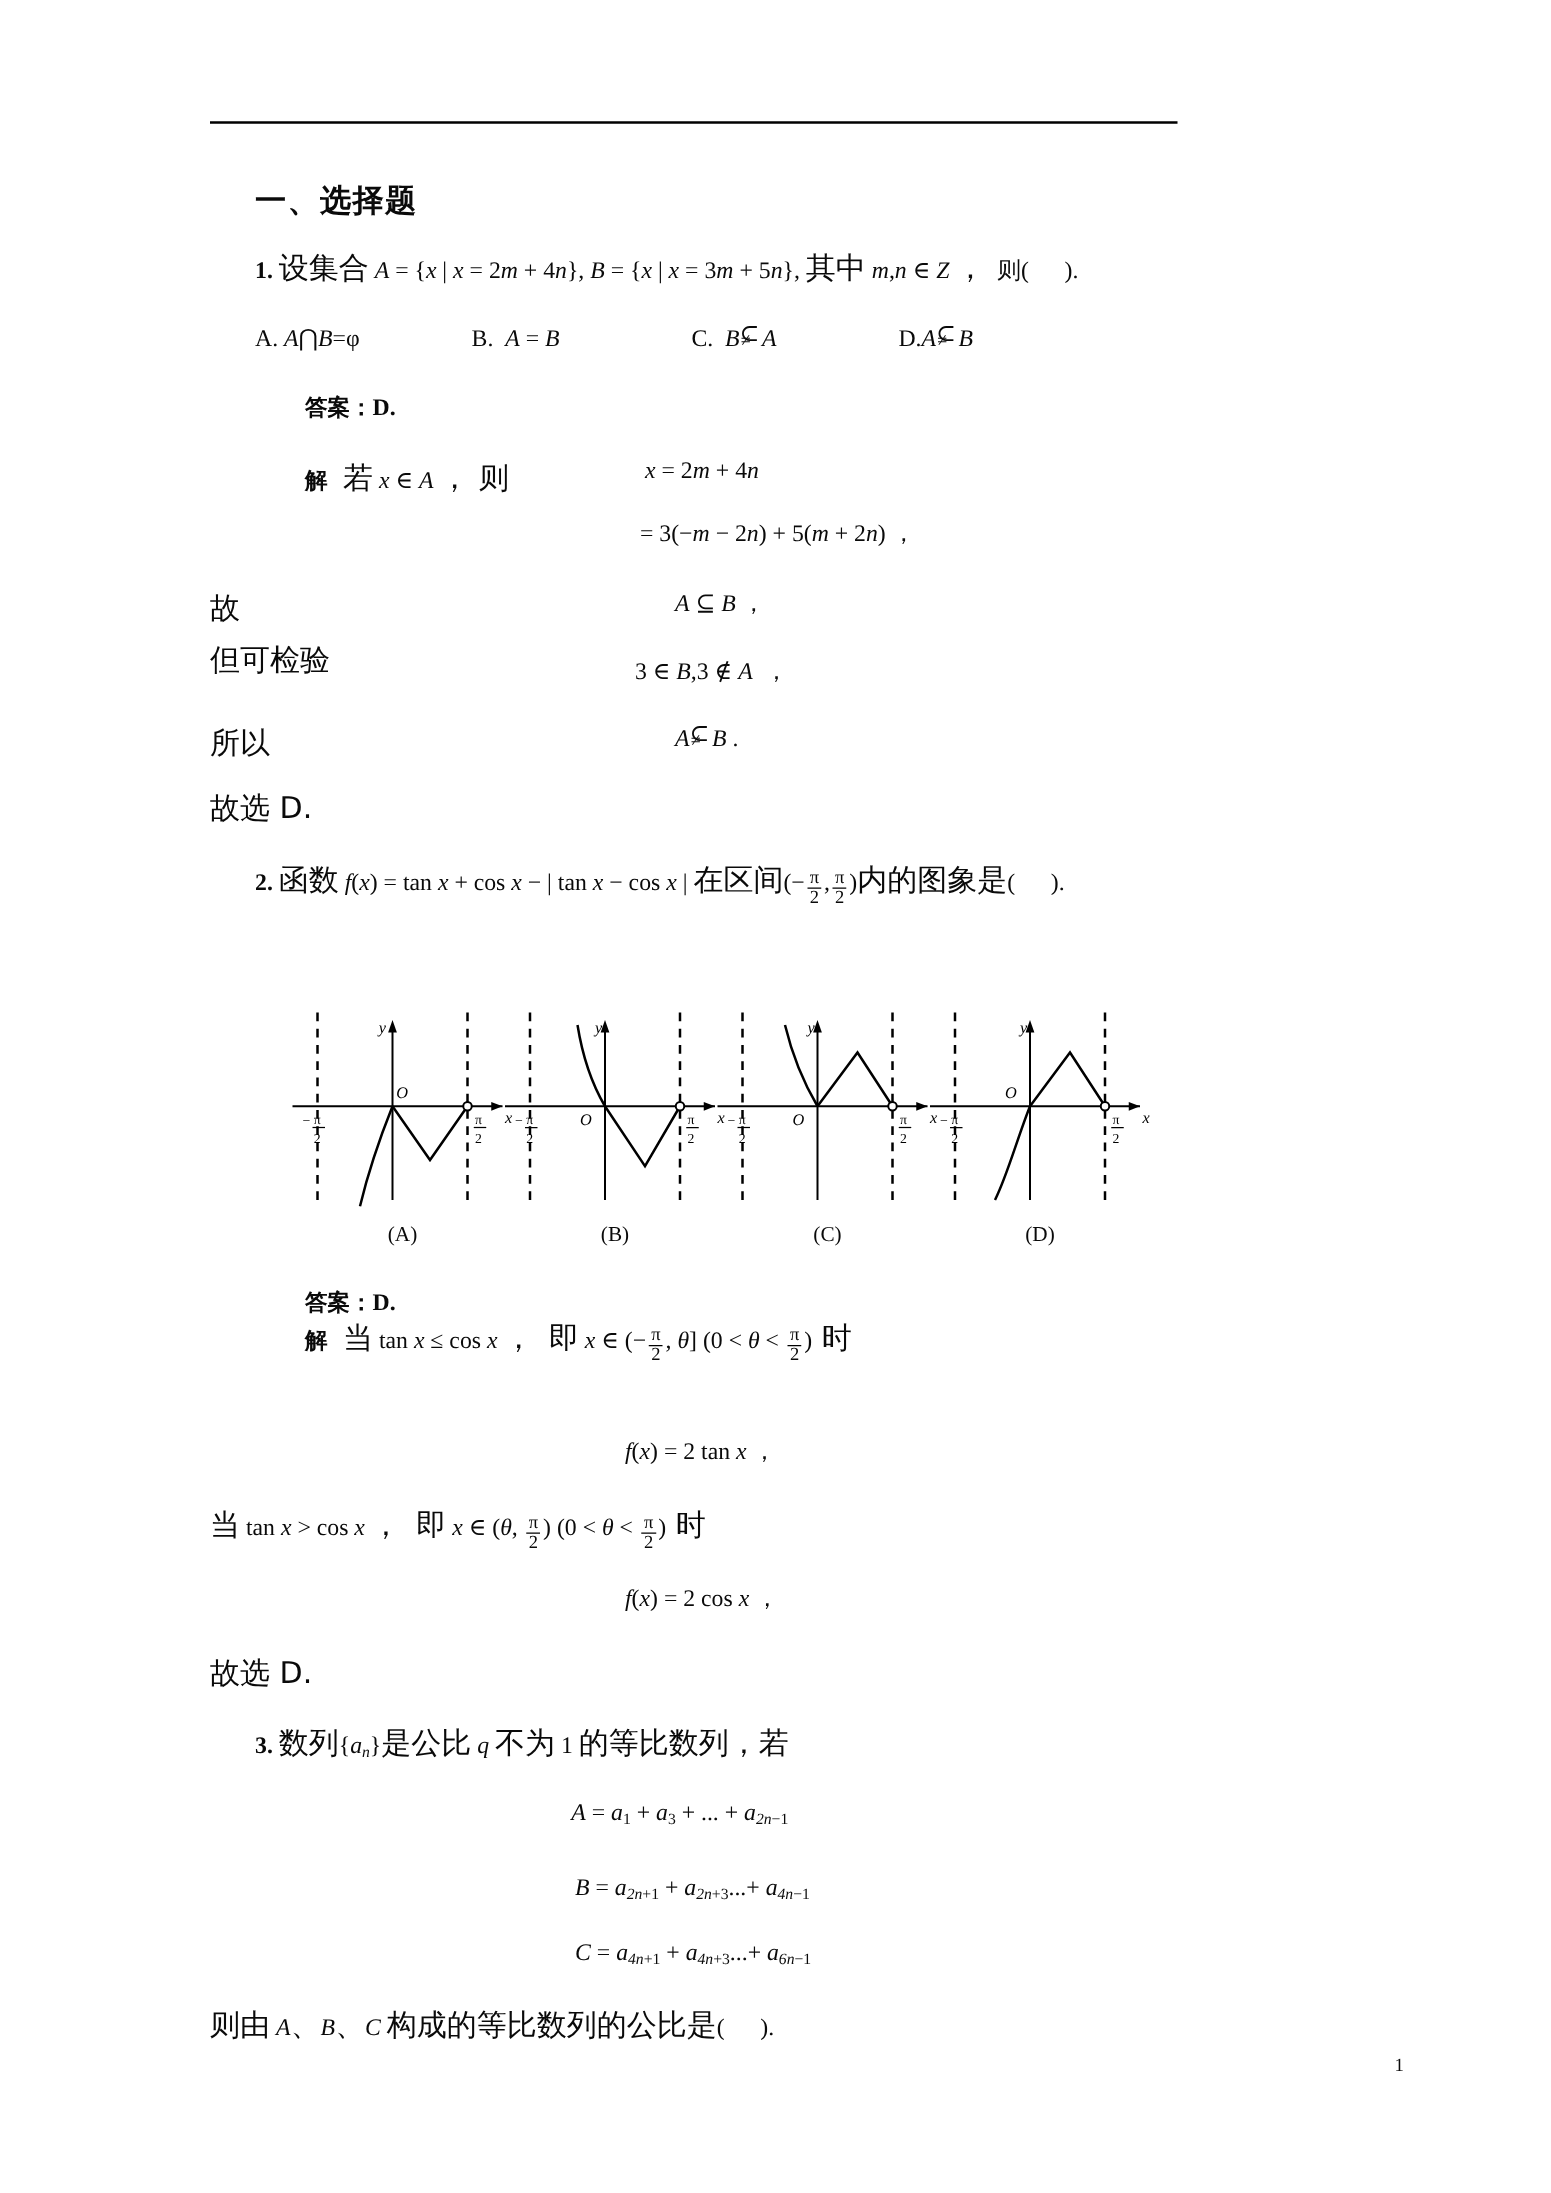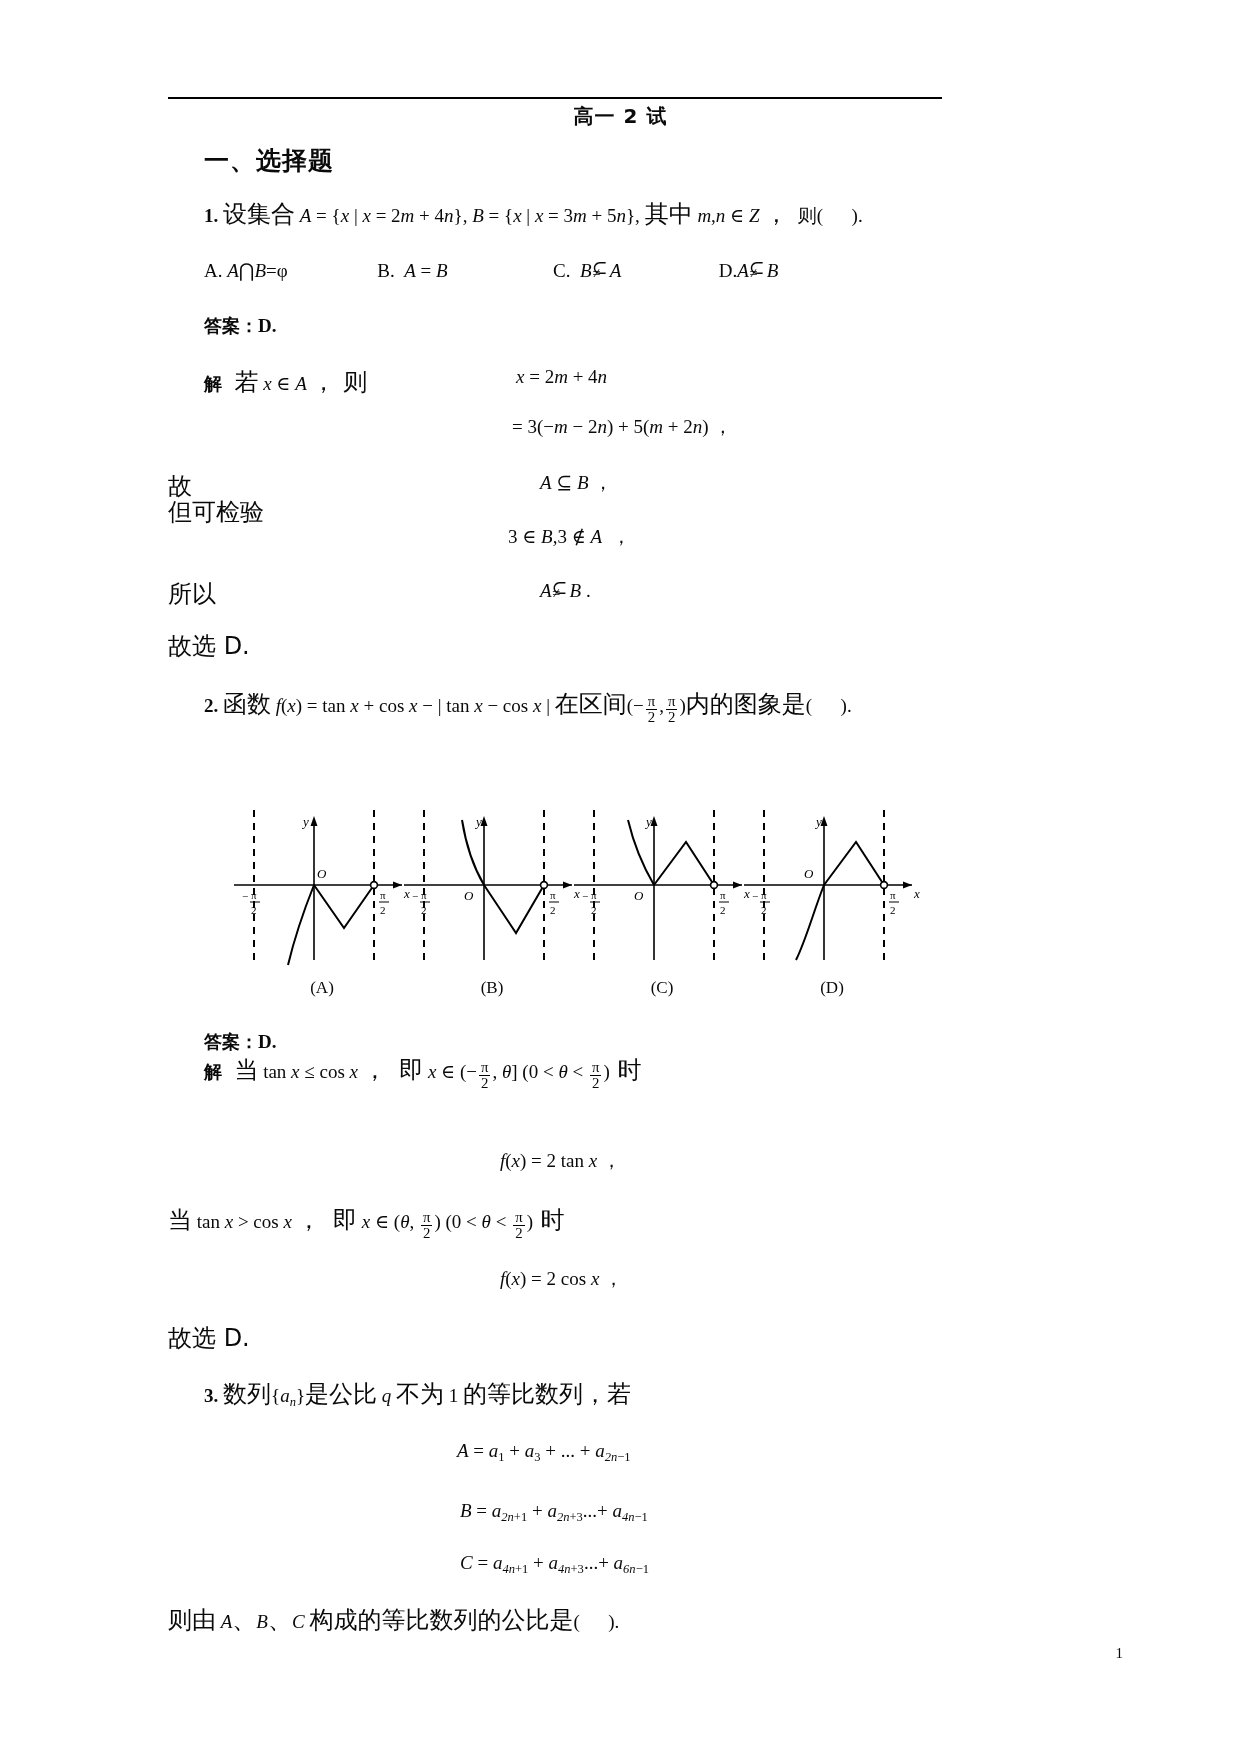--- a/index.html
+++ b/index.html
@@ -16,21 +16,21 @@
     font-family:"DejaVu Sans","Liberation Sans",sans-serif;
     font-weight:bold;font-size:20px;letter-spacing:1px;
   }
   .sec-head{
     position:absolute;left:204px;top:144px;
     font-family:"DejaVu Sans","Liberation Sans",sans-serif;
     font-weight:bold;font-size:25px;letter-spacing:1px;
   }
   .line{position:absolute;font-size:19px;white-space:nowrap;}
   .han{font-family:"DejaVu Sans","Liberation Sans",sans-serif;font-size:24px;}
-  .bold-han{font-family:"DejaVu Sans","Liberation Sans",sans-serif;font-weight:bold;font-size:18px;}
+  .bold-han{font-family:"DejaVu Sans","Liberation Sans",sans-serif;font-weight:bold;font-size:18px;margin-left:40px;}
   .mi{font-style:italic;font-family:"Liberation Serif","DejaVu Serif",serif;}
   .mn{font-family:"Liberation Serif","DejaVu Serif",serif;}
   .qnum{font-family:"Liberation Serif","DejaVu Serif",serif;font-weight:bold;font-size:19px;}
   sub{font-size:.66em;vertical-align:-0.28em;}
   .frac{display:inline-block;vertical-align:-0.52em;text-align:center;line-height:1.02;margin:0 2px;}
   .frac .num{display:block;font-size:.78em;padding:0 2px;}
   .frac .den{display:block;font-size:.78em;border-top:1px solid #000;padding:0 2px;}
   .subneq{display:inline-block;position:relative;width:18px;height:1em;vertical-align:baseline;}
   .subneq .t{position:absolute;left:0;top:-0.08em;font-size:1em;}
   .subneq .b{position:absolute;left:1px;top:0.46em;font-size:0.76em;}
@@ -39,21 +39,20 @@
   .figlabel{position:absolute;bottom:2px;width:100%;text-align:center;font-size:17px;}
   .pageno{position:absolute;right:118px;top:1645px;font-size:15px;}
 </style>
 </head>
 <body>
 
 <div class="page">
 
   <div class="rule"></div>
 
-  <div class="title">高一 2 试</div>
 
   <div class="sec-head">一、选择题</div>
 
   <div class="line" style="left:204px;top:198px;">
     <span class="qnum">1.</span>
     <span class="han">设集合</span>
     <span class="mn">
       <span class="mi">A</span> = {<span class="mi">x</span> | <span class="mi">x</span> = 2<span class="mi">m</span> + 4<span class="mi">n</span>},
       <span class="mi">B</span> = {<span class="mi">x</span> | <span class="mi">x</span> = 3<span class="mi">m</span> + 5<span class="mi">n</span>},
     </span>
@@ -83,21 +82,21 @@
     <span class="mn"><span class="mi">x</span> = 2<span class="mi">m</span> + 4<span class="mi">n</span></span>
   </div>
 
   <div class="line" style="left:512px;top:414px;">
     <span class="mn">= 3(−<span class="mi">m</span> − 2<span class="mi">n</span>) + 5(<span class="mi">m</span> + 2<span class="mi">n</span>) ，</span>
   </div>
 
   <div class="line" style="left:168px;top:470px;"><span class="han">故</span></div>
   <div class="line" style="left:540px;top:470px;"><span class="mn"><span class="mi">A</span> ⊆ <span class="mi">B</span> ，</span></div>
 
-  <div class="line" style="left:168px;top:496px;text-align:center;"><span class="han">但可检验</span></div>
+  <div class="line" style="left:168px;top:512px;text-align:center;"><span class="han">但可检验</span></div>
   <div class="line" style="left:508px;top:524px;"><span class="mn">3 ∈ <span class="mi">B</span>,3 ∉ <span class="mi">A</span> &nbsp;，</span></div>
 
   <div class="line" style="left:168px;top:578px;"><span class="han">所以</span></div>
   <div class="line" style="left:540px;top:578px;"><span class="mn"><span class="mi">A</span><span class="subneq"><span class="t">⊂</span><span class="b">≠</span></span><span class="mi">B</span> .</span></div>
 
   <div class="line" style="left:168px;top:630px;">
     <span class="han">故选 D.</span>
   </div>
 
   <div class="line" style="left:204px;top:688px;">

